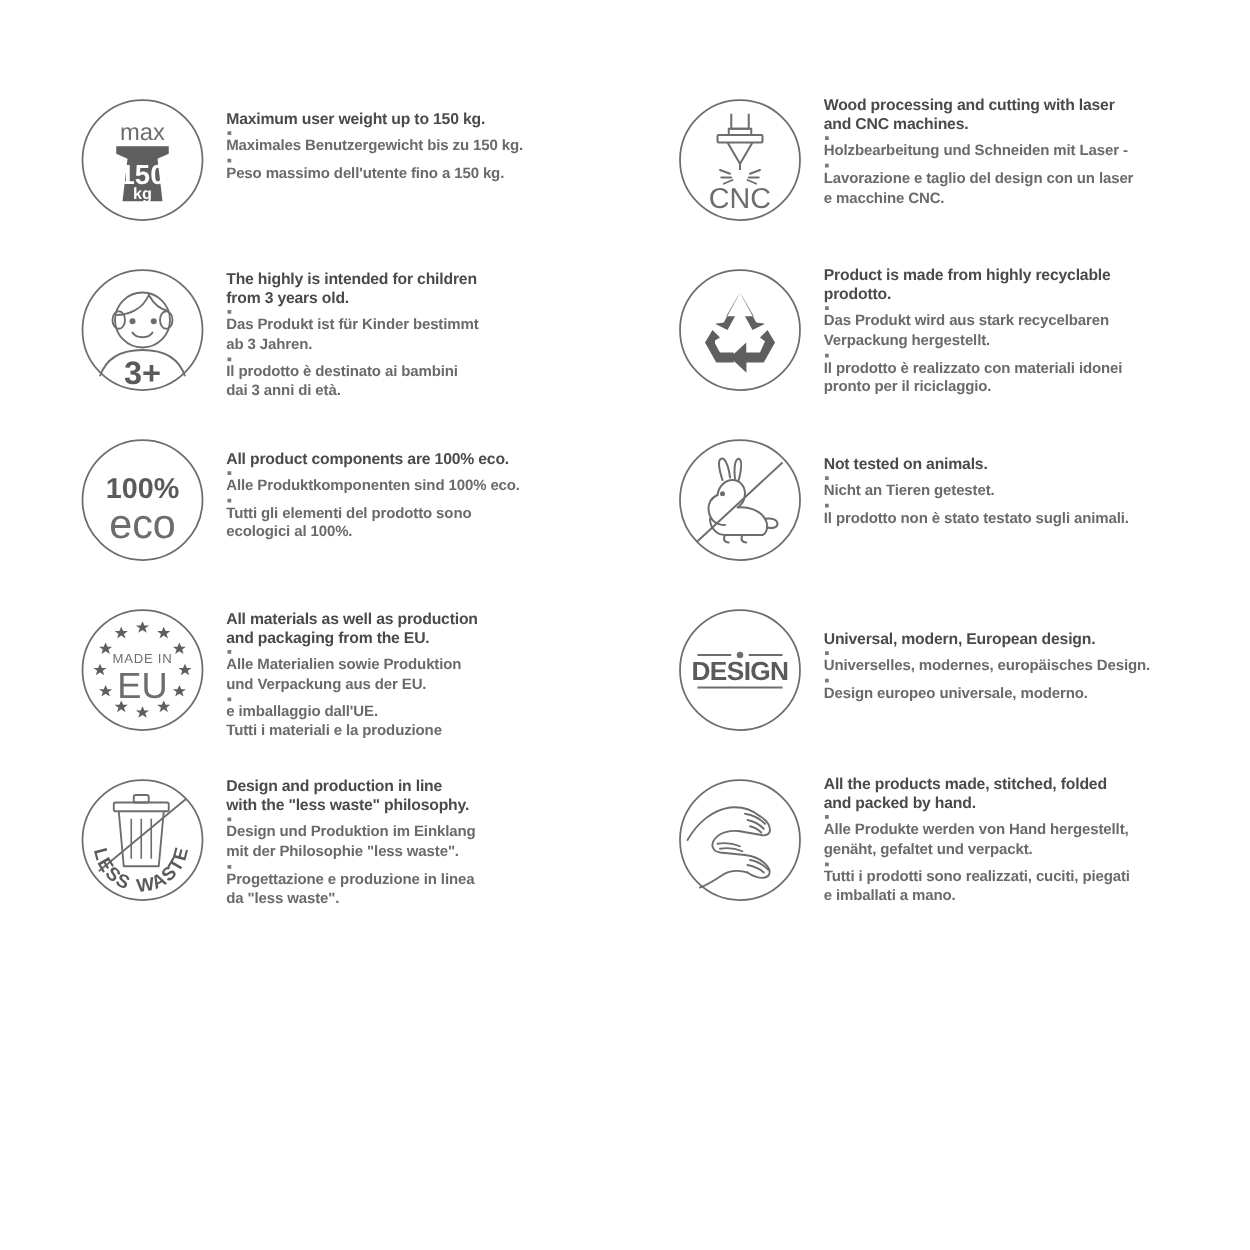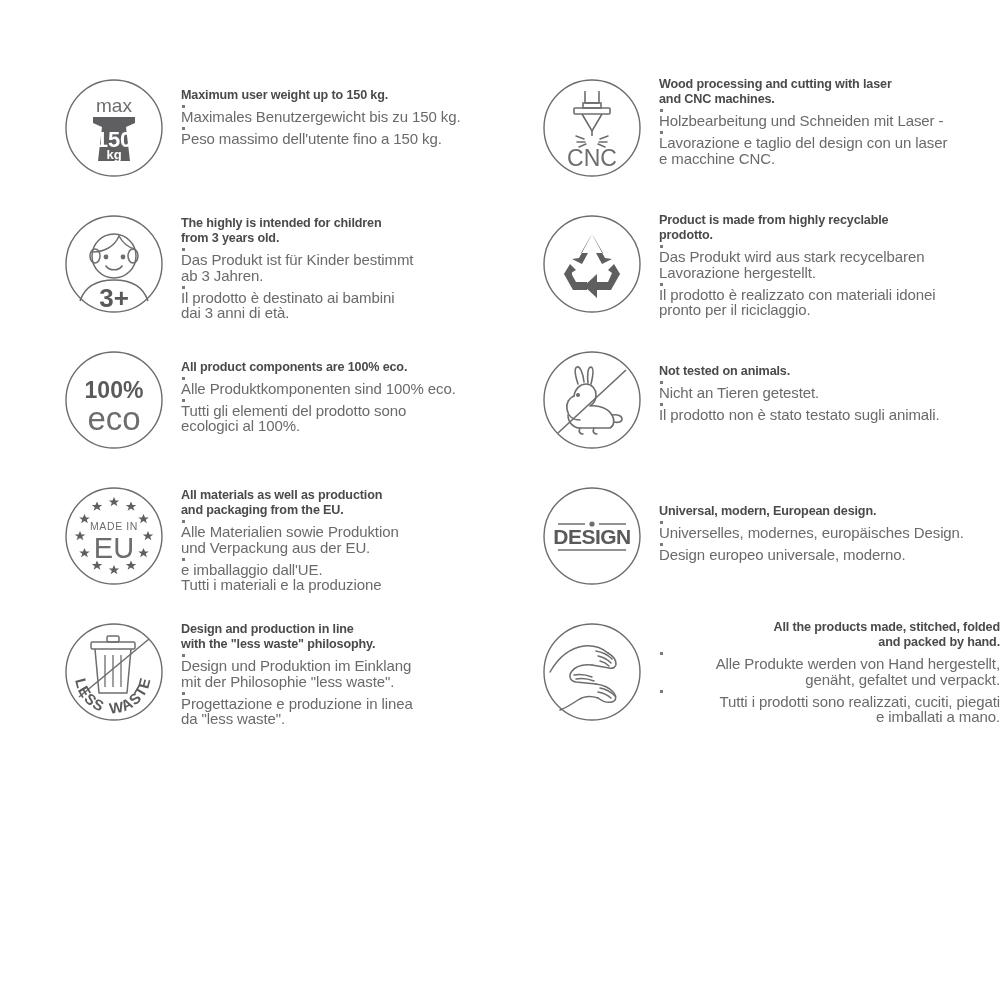--- a/index.html
+++ b/index.html
@@ -54,22 +54,22 @@
 
   .lang-en {
     font-size: 12.6px;
     font-weight: bold;
     line-height: 15.2px;
     color: #4a4a4c;
     letter-spacing: -0.15px;
     margin: 0;
   }
   .lang-de, .lang-it {
-    font-size: 15px;
-    font-weight: normal;
+    font-size: 12px;
+    font-weight: bold;
     line-height: 15.6px;
     color: #6a6a6c;
     letter-spacing: -0.1px;
     margin: 0;
   }
   .sep {
     width: 3px;
     height: 3px;
     background: #7a7a7c;
     margin: 2px 0 1px 1px;
@@ -78,21 +78,21 @@
   .ln { display: block; }
 
   
   .row-2 .texts { padding-top: 18px; }
   .row-4 .texts { padding-top: 18px; }
   .row-5 .texts { padding-top: 16px; }
   .r-cnc .texts { padding-top: 15px; }
   .r-recycle .texts { padding-top: 15px; }
   .r-rabbit .texts { padding-top: 30px; }
   .r-design .texts { padding-top: 34px; }
-  .r-hands .texts { padding-top: 14px; text-align: right; }
+  .r-hands .texts { padding-top: 14px; }
 
   .feature.row-1 { height: 136px; }
   .feature.row-2 { height: 136px; }
   .feature.row-3 { height: 136px; }
   .feature.row-4 { height: 136px; }
   .feature.row-5 { height: 136px; }
 </style>
 </head>
 <body>
 
@@ -204,21 +204,21 @@
         </svg>
       </div>
       <div class="texts">
         <p class="lang-en">
           <span class="ln">Product is made from highly recyclable</span>
           <span class="ln">prodotto.</span>
         </p>
         <div class="sep"></div>
         <p class="lang-de">
           <span class="ln">Das Produkt wird aus stark recycelbaren</span>
-          <span class="ln">Lavorazione hergestellt.</span>
+          <span class="ln">Verpackung hergestellt.</span>
         </p>
         <div class="sep"></div>
         <p class="lang-it">
           <span class="ln">Il prodotto è realizzato con materiali idonei</span>
           <span class="ln">pronto per il riciclaggio.</span>
         </p>
       </div>
     </div>
 
     <div class="feature row-3">

